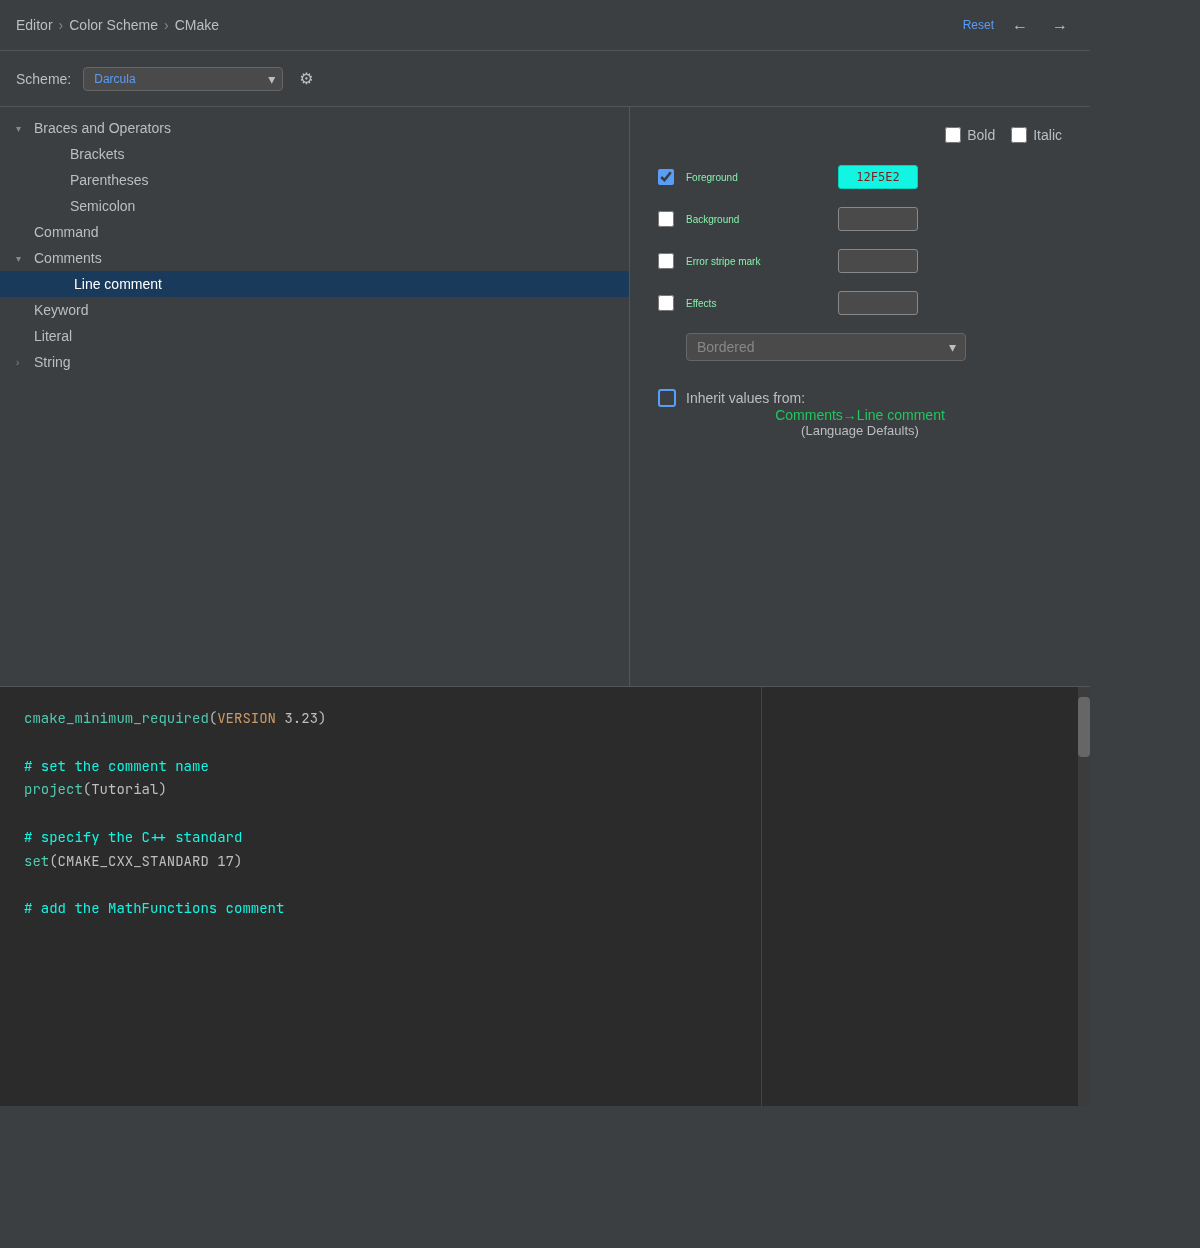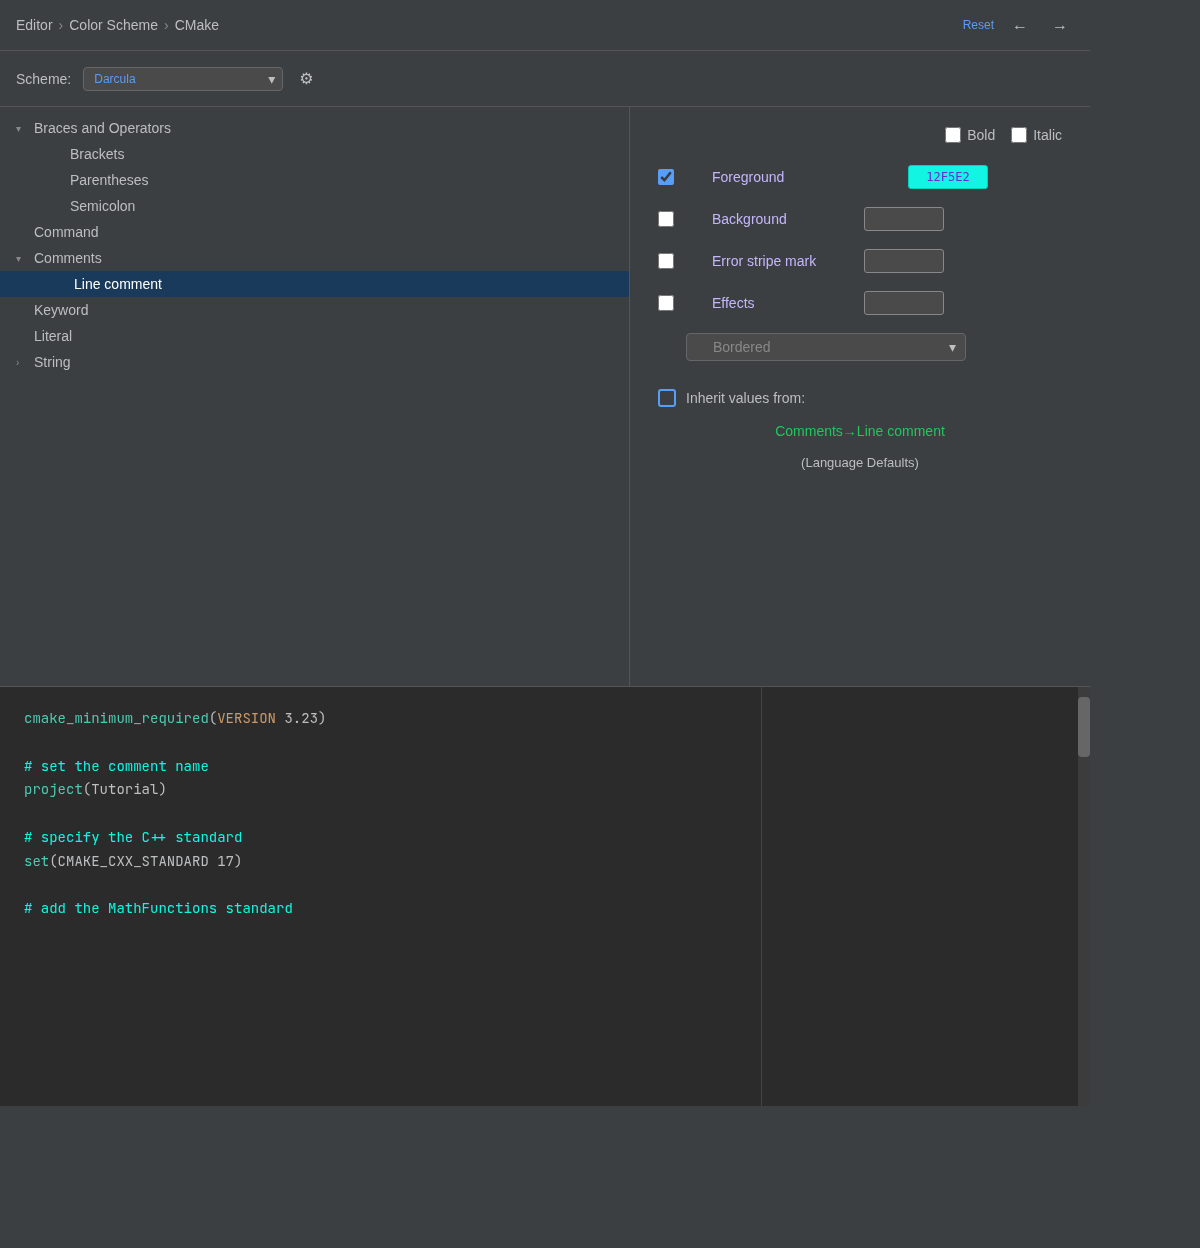--- a/index.html
+++ b/index.html
@@ -179,42 +179,40 @@
       border-radius: 3px;
       display: flex;
       align-items: center;
       justify-content: center;
       font-size: 12px;
       font-family: monospace;
       cursor: pointer;
     }
     .color-swatch.cyan {
       background: #12F5E2;
-      color: #6d28d9;
+      color: #7f1d1d;
       border-color: #00d4c0;
-      margin-left: 44px;
     }
     .color-swatch.empty {
       background: #4a4a4a;
       color: transparent;
     }
     .prop-label {
       min-width: 140px;
-      color: #c4b5fd;
-      font-size: 14px;
-      margin-left: 26px;
+      color: #86efac;
+      font-size: 10px;
     }
     .effects-dropdown {
       width: 280px;
       background: #4a4a4a;
       border: 1px solid #666;
       border-radius: 4px;
       color: #888;
       font-size: 14px;
-      padding: 5px 26px;
+      padding: 5px 10px;
       appearance: none;
       cursor: pointer;
     }
     .effects-dropdown-wrapper {
       position: relative;
       display: inline-flex;
       align-items: center;
       margin-left: 28px;
     }
     .effects-dropdown-wrapper::after {
@@ -223,21 +221,21 @@
       right: 10px;
       color: #bcbec0;
       pointer-events: none;
     }
 
     
     .inherit-section {
       margin-top: 28px;
       display: flex;
       flex-direction: column;
-      gap: 16px;
+      gap: 0;
     }
     .inherit-row {
       display: flex;
       align-items: center;
       gap: 10px;
     }
     .inherit-checkbox {
       width: 18px;
       height: 18px;
       border: 2px solid #589df6;
@@ -464,21 +462,21 @@
     </div>
     <div>&nbsp;</div>
     <div>
       <span class="code-comment"># specify the C++ standard</span>
     </div>
     <div>
       <span class="code-kw-teal">set</span><span class="code-plain">(CMAKE_CXX_STANDARD 17)</span>
     </div>
     <div>&nbsp;</div>
     <div>
-      <span class="code-comment"># add the MathFunctions standard</span>
+      <span class="code-comment"># add the MathFunctions comment</span>
     </div>
   </div>
   <div class="code-right">
     <div class="scrollbar">
       <div class="scrollbar-thumb"></div>
     </div>
   </div>
 </div>
 
 </body></html>

